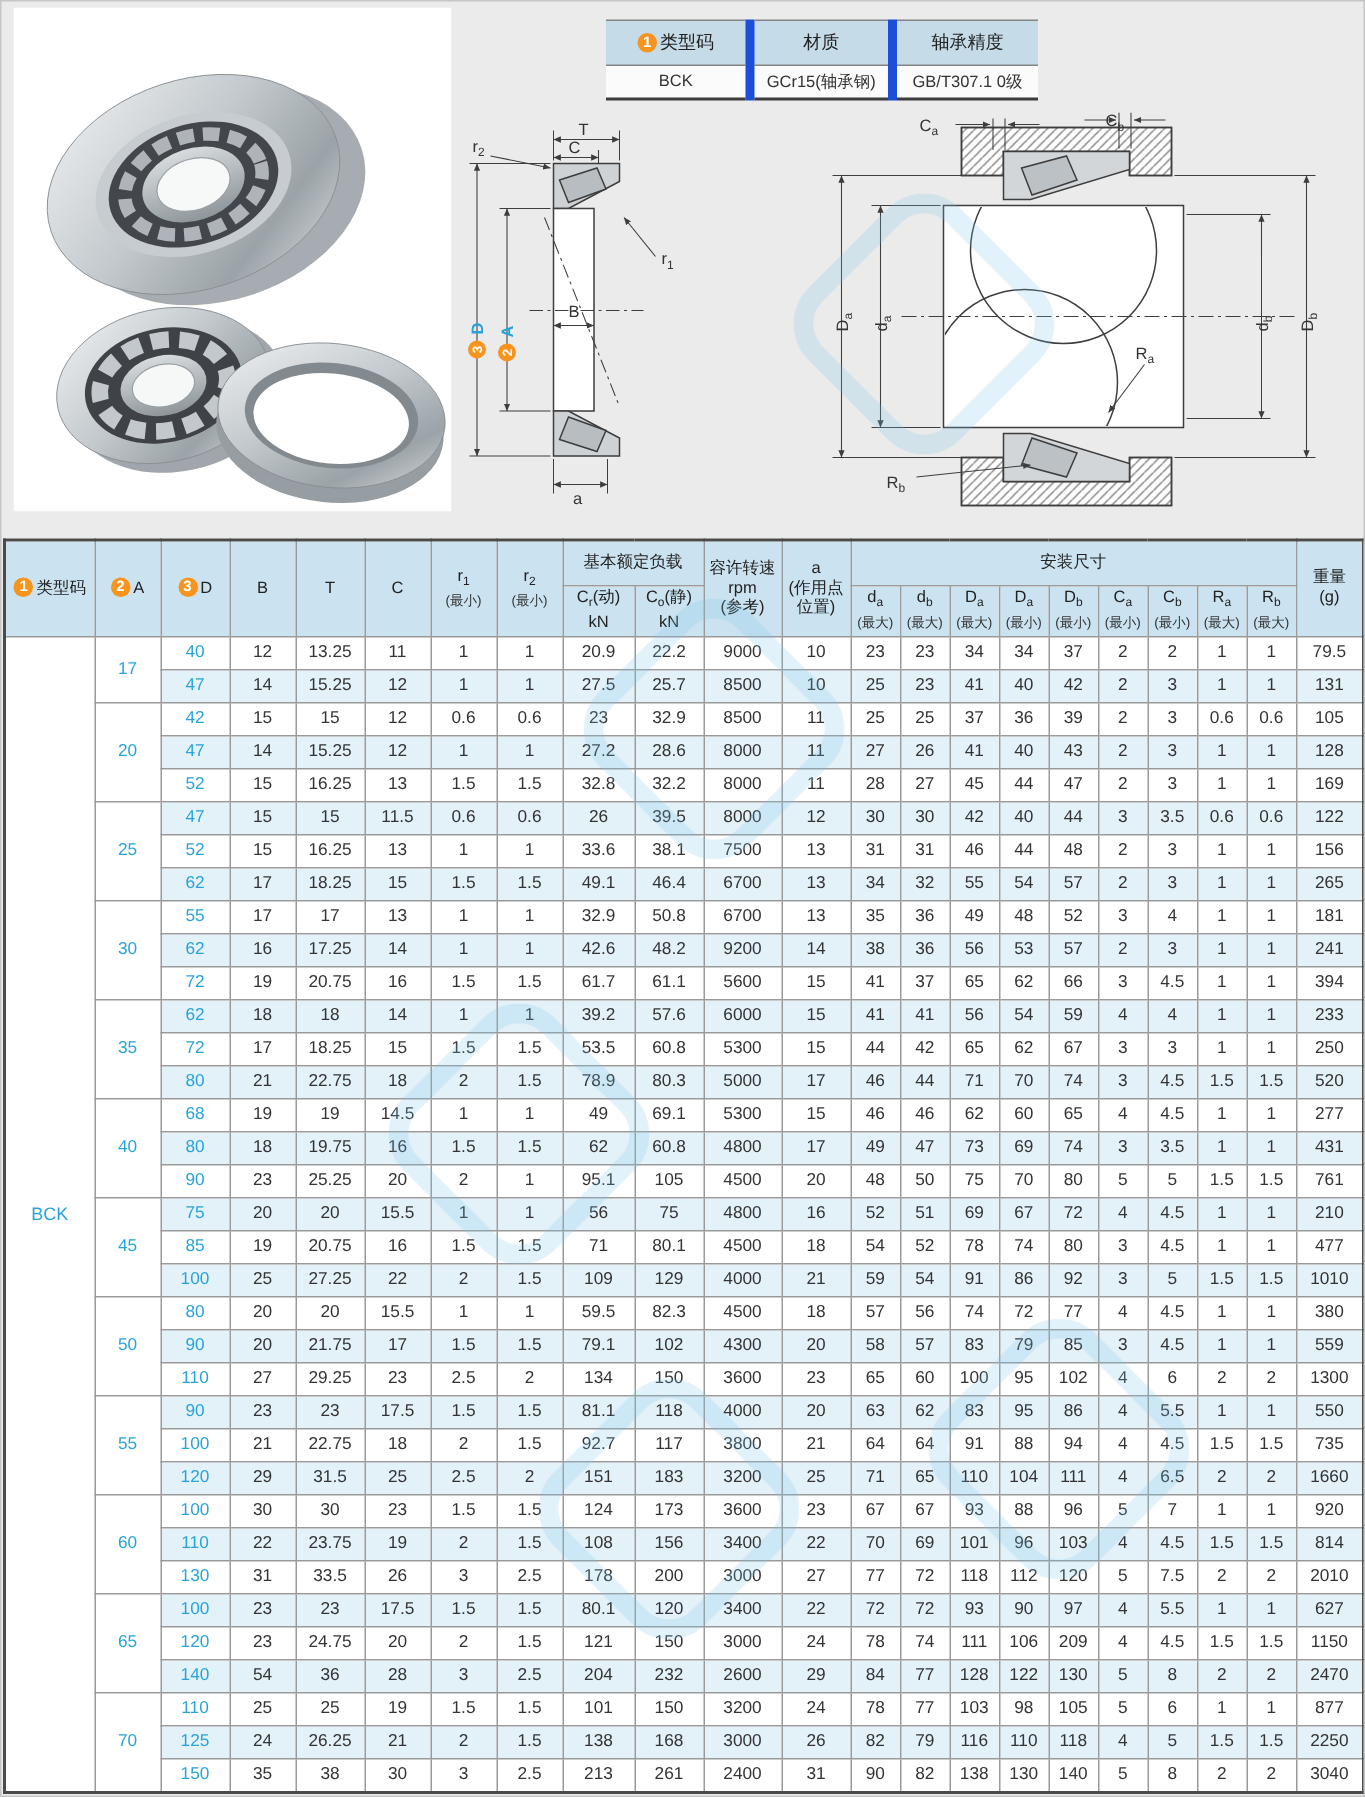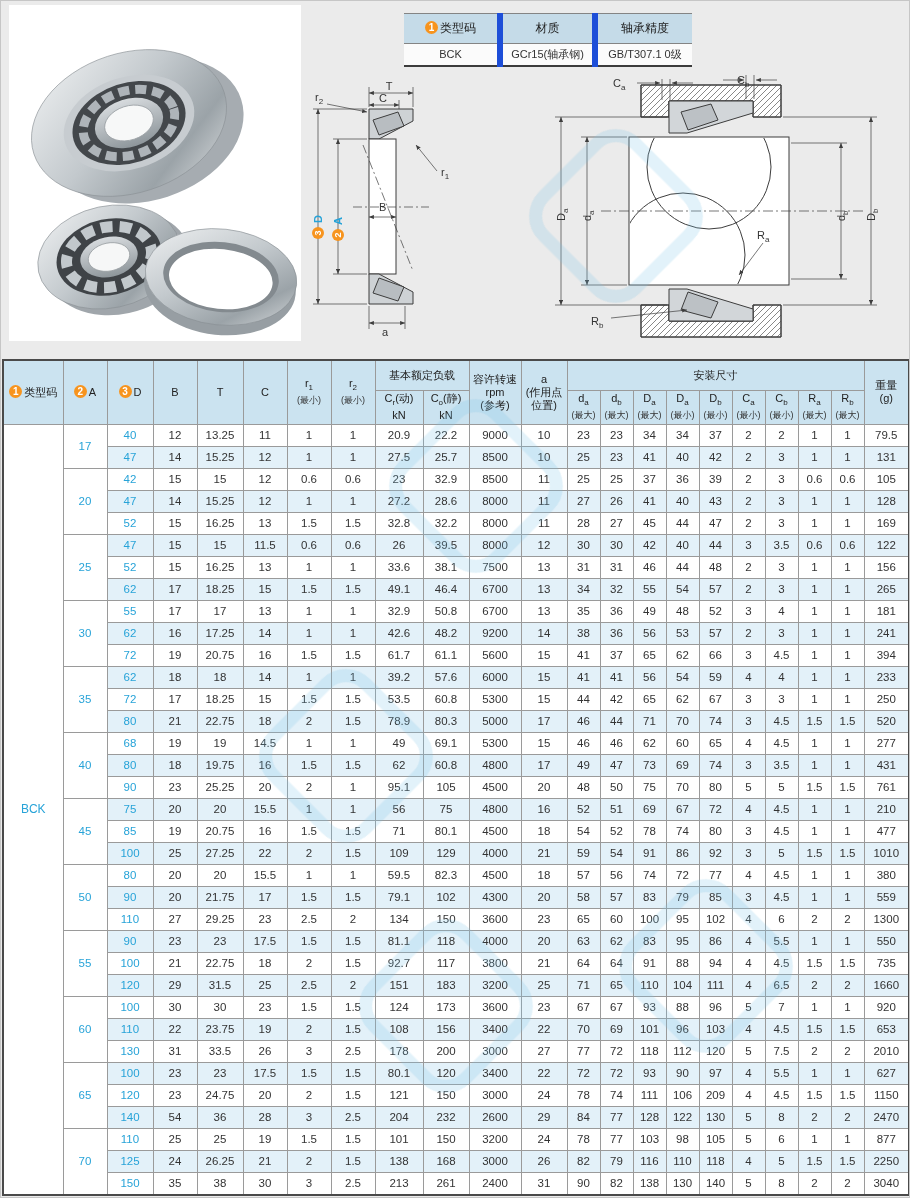--- a/index.html
+++ b/index.html
@@ -996,21 +996,21 @@
           <td class="v-cell stripe">22</td>
           <td class="v-cell stripe">70</td>
           <td class="v-cell stripe">69</td>
           <td class="v-cell stripe">101</td>
           <td class="v-cell stripe">96</td>
           <td class="v-cell stripe">103</td>
           <td class="v-cell stripe">4</td>
           <td class="v-cell stripe">4.5</td>
           <td class="v-cell stripe">1.5</td>
           <td class="v-cell stripe">1.5</td>
-          <td class="v-cell stripe">653</td>
+          <td class="v-cell stripe">814</td>
         </tr>
         <tr>
           <td class="d-cell">130</td>
           <td class="v-cell">31</td>
           <td class="v-cell">33.5</td>
           <td class="v-cell">26</td>
           <td class="v-cell">3</td>
           <td class="v-cell">2.5</td>
           <td class="v-cell">178</td>
           <td class="v-cell">200</td>

